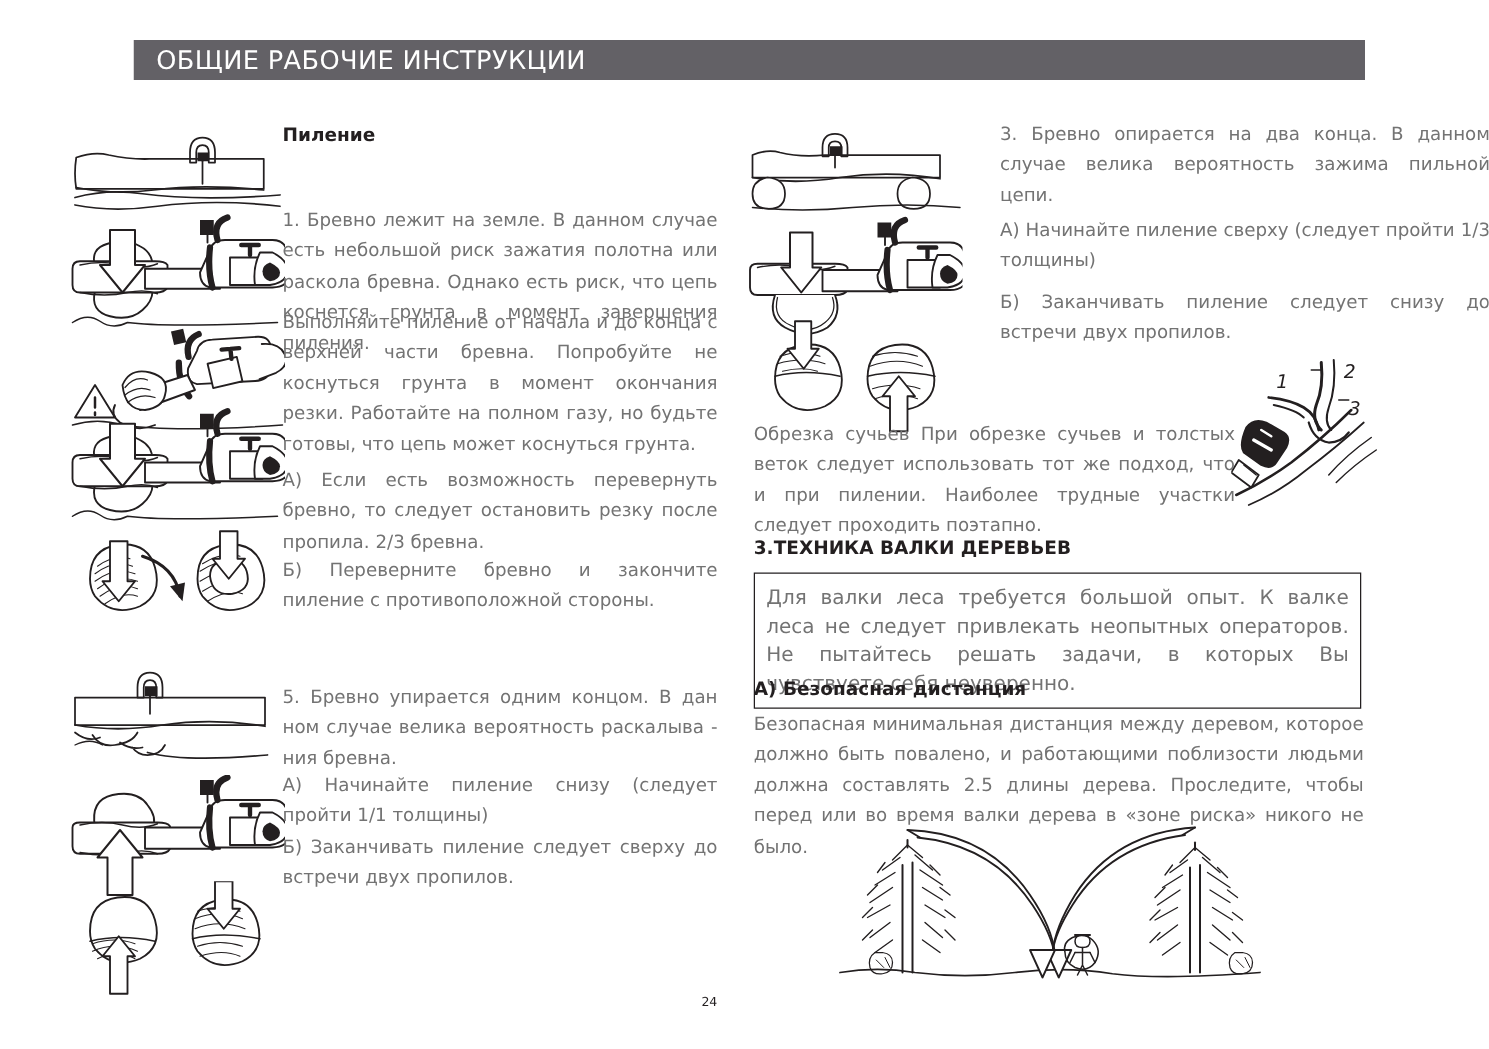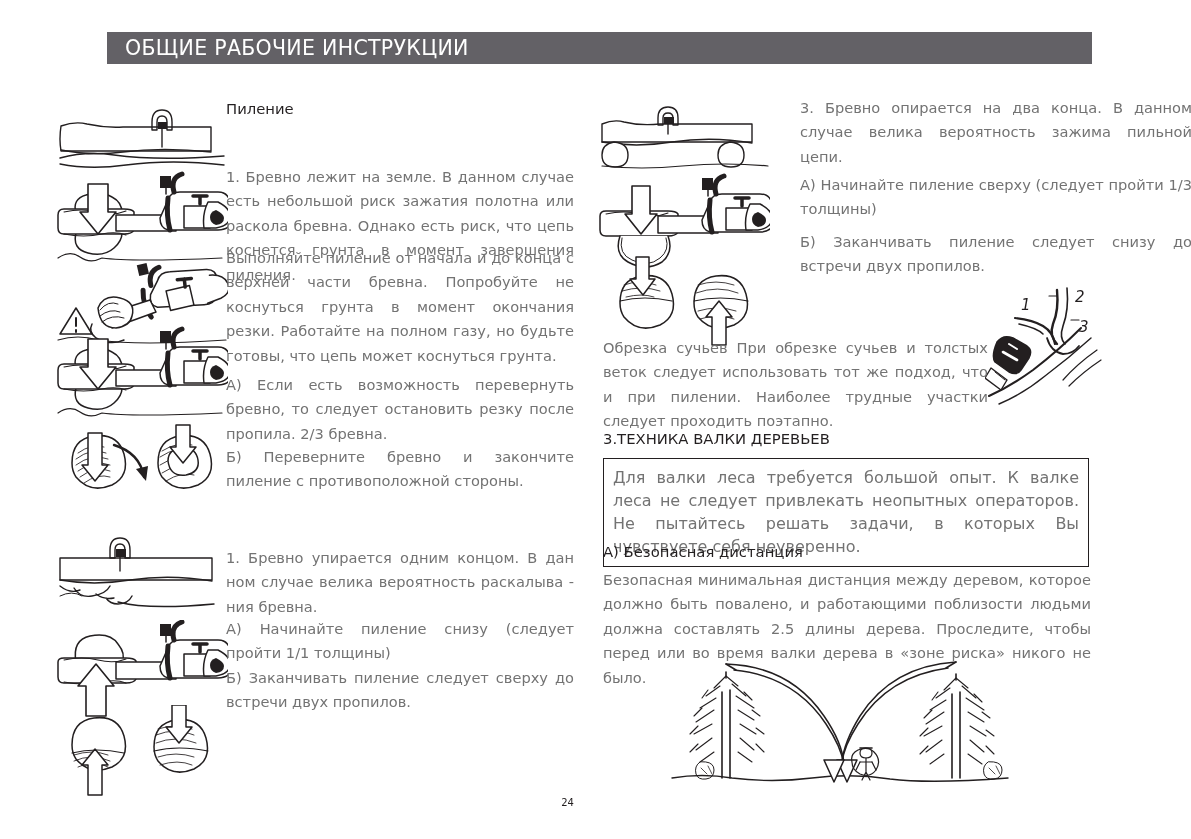--- a/index.html
+++ b/index.html
@@ -42,21 +42,21 @@
     font-size: 14.6px;
     line-height: 24.4px;
     text-align: justify;
     text-justify: inter-word;
     color: #737373;
   }
 
   .heading {
     position: absolute;
     font-size: 14.8px;
-    font-weight: normal;
+    font-weight: bold;
     line-height: 22px;
     color: #231f20;
   }
 
   
   .col-left  { width: 348px; }
   .col-right-narrow { width: 392px; }
 
   
   .warn-box {
@@ -421,21 +421,21 @@
 <div class="heading col-left" style="left:226px; top:98px;">Пиление</div>
 
 <div class="para col-left" style="left:226px; top:125px;margin-top:40px;">1. Бревно лежит на земле. В данном случае есть небольшой риск зажатия полотна или раскола бревна. Однако есть риск, что цепь коснется грунта в момент завершения пиления.</div>
 
 <div class="para col-left" style="left:226px; top:246px;">Выполняйте пиление от начала и до конца с верхней части бревна. Попробуйте не коснуться грунта в момент окончания резки. Работайте на полном газу, но будьте готовы, что цепь может коснуться грунта.</div>
 
 <div class="para col-left" style="left:226px; top:373px;">А) Если есть возможность перевернуть бревно, то следует остановить резку после пропила. 2/3 бревна.</div>
 
 <div class="para col-left" style="left:226px; top:445px;">Б) Переверните бревно и закончите пиление с противоположной стороны.</div>
 
-<div class="para col-left" style="left:226px; top:546px;">1. Бревно упирается одним концом. В дан ном случае велика вероятность раскалыва - ния бревна.</div>
+<div class="para col-left" style="left:226px; top:546px;">5. Бревно упирается одним концом. В дан ном случае велика вероятность раскалыва - ния бревна.</div>
 
 <div class="para col-left" style="left:226px; top:617px;">А) Начинайте пиление снизу (следует пройти 1/1 толщины)</div>
 
 <div class="para col-left" style="left:226px; top:666px;">Б) Заканчивать пиление следует сверху до встречи двух пропилов.</div>
 
 <div class="para col-right-narrow" style="left:800px; top:96px;">3.    Бревно опирается на два конца. В данном случае велика вероятность зажима пильной цепи.</div>
 
 <div class="para col-right-narrow" style="left:800px; top:173px;">А) Начинайте пиление сверху (следует пройти 1/3 толщины)</div>
 
 <div class="para col-right-narrow" style="left:800px; top:230px;">Б) Заканчивать пиление следует снизу до встречи двух пропилов.</div>

